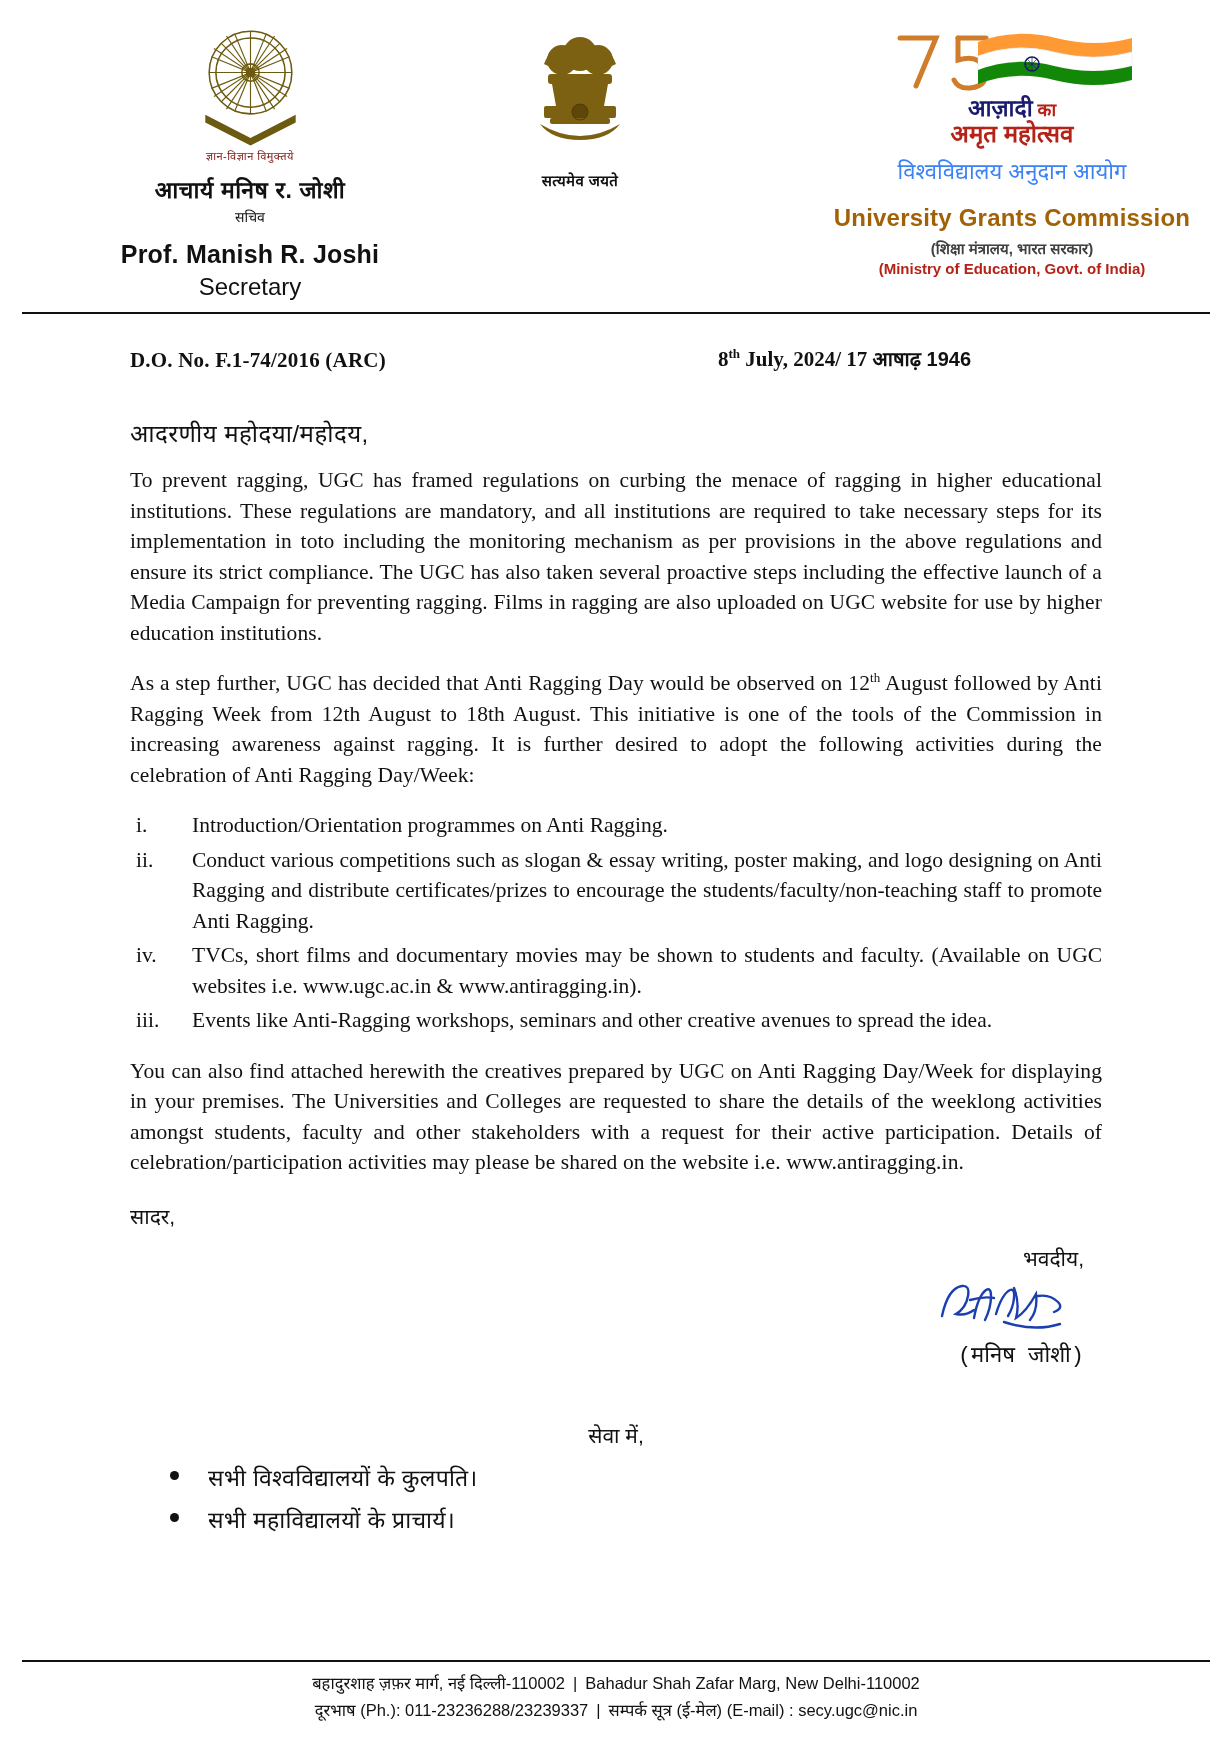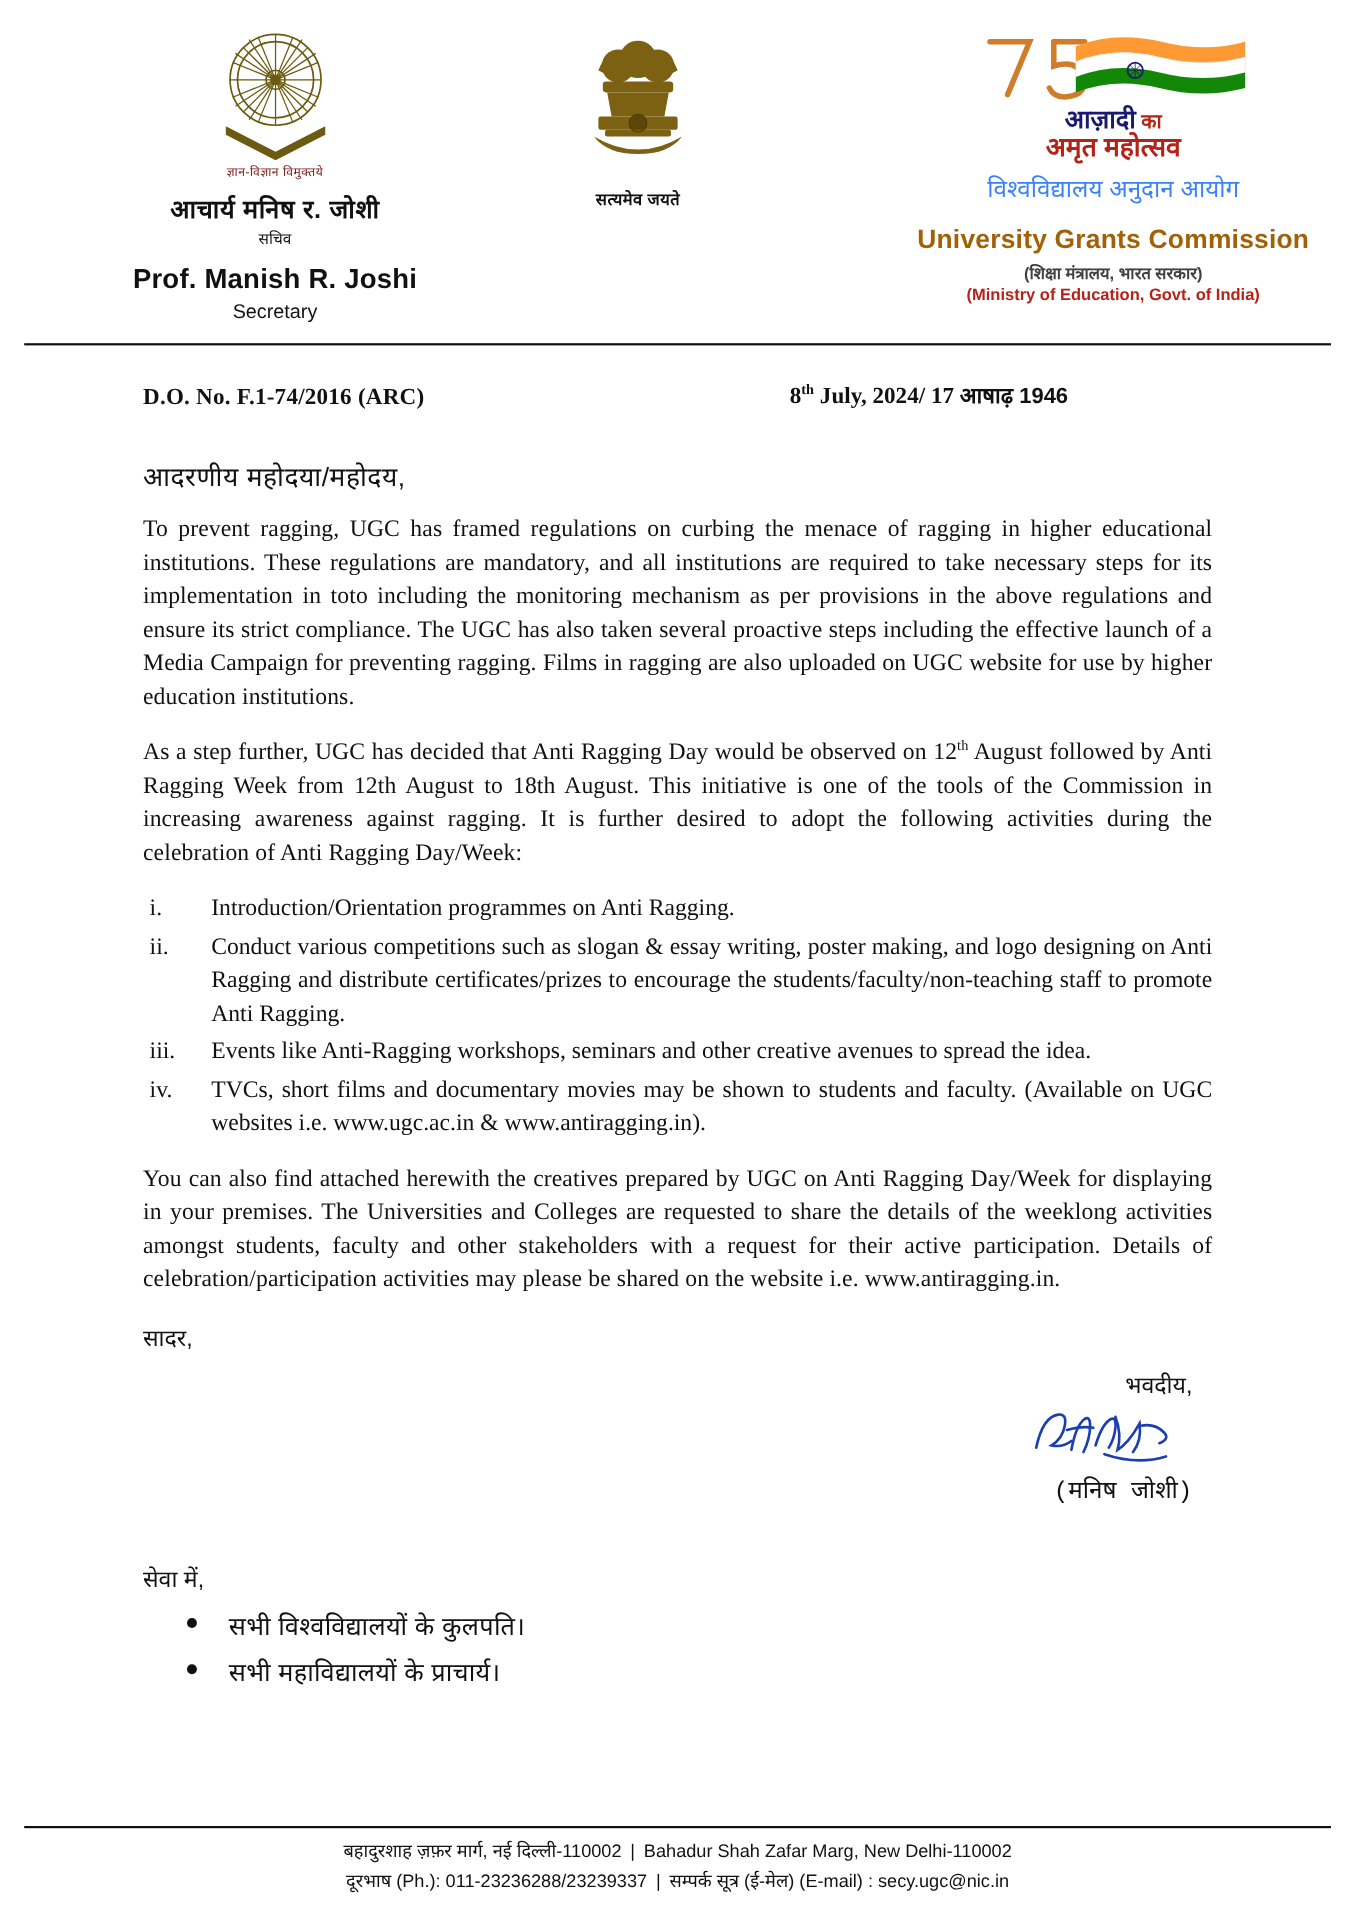--- a/index.html
+++ b/index.html
@@ -92,21 +92,21 @@
   }
   .lh-name-en {
     font-family: "Liberation Sans", sans-serif;
     font-weight: bold;
     font-size: 25px;
     margin-top: 14px;
     letter-spacing: .2px;
   }
   .lh-desig-en {
     font-family: "Liberation Sans", sans-serif;
-    font-size: 18px;
+    font-size: 24px;
     margin-top: 4px;
   }
 
   .lh-satyamev {
     font-family: "Liberation Sans", sans-serif;
     font-size: 15px;
     font-weight: bold;
     margin-top: 12px;
     letter-spacing: .4px;
   }
@@ -246,20 +246,21 @@
   .signer {
     font-family: Liberation Mono, monospace;
     font-size: 22px;
     margin-top: 2px;
   }
 
   .seva {
     margin-top: 52px;
     font-family: "Liberation Sans", sans-serif;
     font-size: 21px;
+    text-align: center;
   }
   ul.recipients {
     list-style: none;
     margin: 12px 0 0 0;
     padding: 0;
   }
   ul.recipients li {
     position: relative;
     font-family: "Liberation Sans", sans-serif;
     font-size: 23px;
@@ -417,26 +418,26 @@
     <ol class="activities">
       <li>
         <span class="marker">i.</span>
         <span>Introduction/Orientation programmes on Anti Ragging.</span>
       </li>
       <li>
         <span class="marker">ii.</span>
         <span>Conduct various competitions such as slogan &amp; essay writing, poster making, and logo designing on Anti Ragging and distribute certificates/prizes to encourage the students/faculty/non-teaching staff to promote Anti Ragging.</span>
       </li>
       <li>
+        <span class="marker">iv.</span>
+        <span>TVCs, short films and documentary movies may be shown to students and faculty. (Available on UGC websites i.e. www.ugc.ac.in &amp; www.antiragging.in).</span>
+      </li>
+      <li>
         <span class="marker">iii.</span>
         <span>Events like Anti-Ragging workshops, seminars and other creative avenues to spread the idea.</span>
-      </li>
-      <li>
-        <span class="marker">iv.</span>
-        <span>TVCs, short films and documentary movies may be shown to students and faculty. (Available on UGC websites i.e. www.ugc.ac.in &amp; www.antiragging.in).</span>
       </li>
     </ol>
 
     <p class="para">
       <span>You can also find attached herewith the creatives prepared by UGC on Anti Ragging Day/Week for displaying in your premises. The Universities and Colleges are requested to share the details of the weeklong activities amongst students, faculty and other stakeholders with a request for their active participation. Details of celebration/participation activities may please be shared on the website i.e. </span><span class="underline">www.antiragging.in</span><span>.</span>
     </p>
 
     <div class="sadar">सादर,</div>
 
     <div class="closing">

